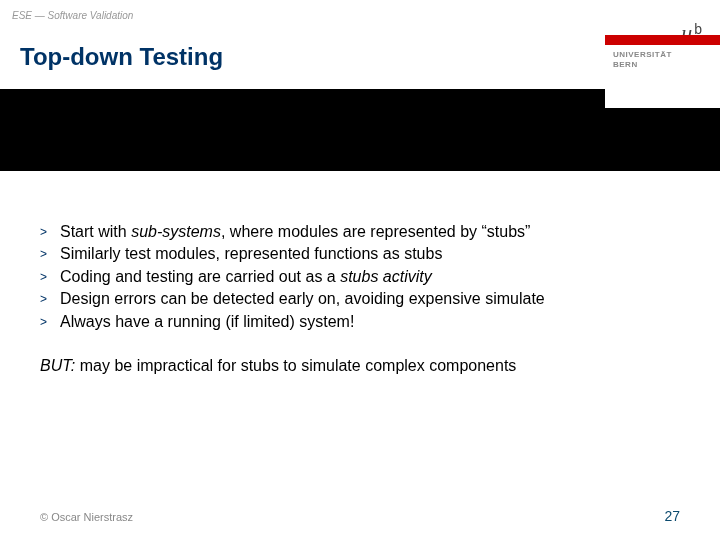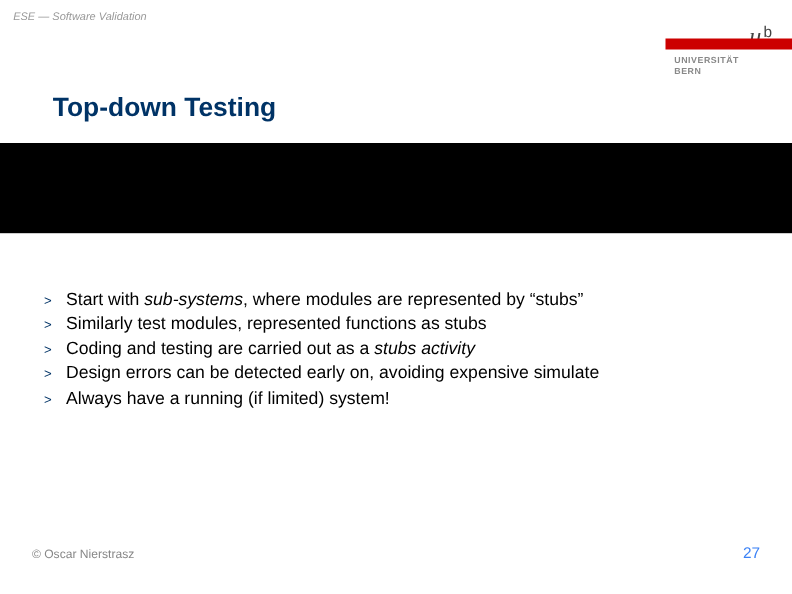--- a/index.html
+++ b/index.html
@@ -63,22 +63,21 @@
     position: absolute;
     top: 50px;
     left: 8px;
     font-size: 8px;
     line-height: 1.3;
     color: #888;
     letter-spacing: 0.5px;
     font-weight: bold;
   }
   .title-block {
-    padding: 8px 0 18px 48px;
-    margin-top: 41px;
+    padding: 8px 0 18px 20px;
   }
   .title {
     font-size: 24px;
     font-weight: bold;
     color: #003366;
     font-family: Arial, Helvetica, sans-serif;
   }
   .black-band {
     background: #000000;
     height: 82px;
@@ -107,35 +106,35 @@
   .bullet-text {
     flex: 1;
   }
   .note {
     font-size: 16px;
     color: #000;
     margin-top: 10px;
   }
   .footer {
     position: absolute;
-    bottom: 30px;
+    bottom: 16px;
     left: 0;
     width: 100%;
-    padding: 0 29px;
+    padding: 0 40px;
     display: flex;
     justify-content: space-between;
     align-items: baseline;
   }
   .copyright {
     font-size: 11px;
     color: #888;
   }
   .pagenum {
     font-size: 14px;
-    color: #3b82f6;
+    color: #0c4a6e;
   }
   .emph { font-style: italic; }
 </style>
 </head>
 <body>
 
 <div class="header-top">
   <div class="breadcrumb">ESE — Software Validation</div>
 </div>
 
@@ -172,18 +171,21 @@
     </li>
     <li>
       <span class="gt">&gt;</span>
       <span class="bullet-text">Design errors can be detected early on, avoiding expensive simulate</span>
     </li>
     <li>
       <span class="gt">&gt;</span>
       <span class="bullet-text">Always have a running (if limited) system!</span>
     </li>
   </ul>
+  <p class="note">
+    <span><span class="emph">BUT:</span></span><span> may be impractical for stubs to simulate complex components</span>
+  </p>
 </div>
 
 <div class="footer">
   <span class="copyright">© Oscar Nierstrasz</span>
   <span class="pagenum">27</span>
 </div>
 
 </body></html>

